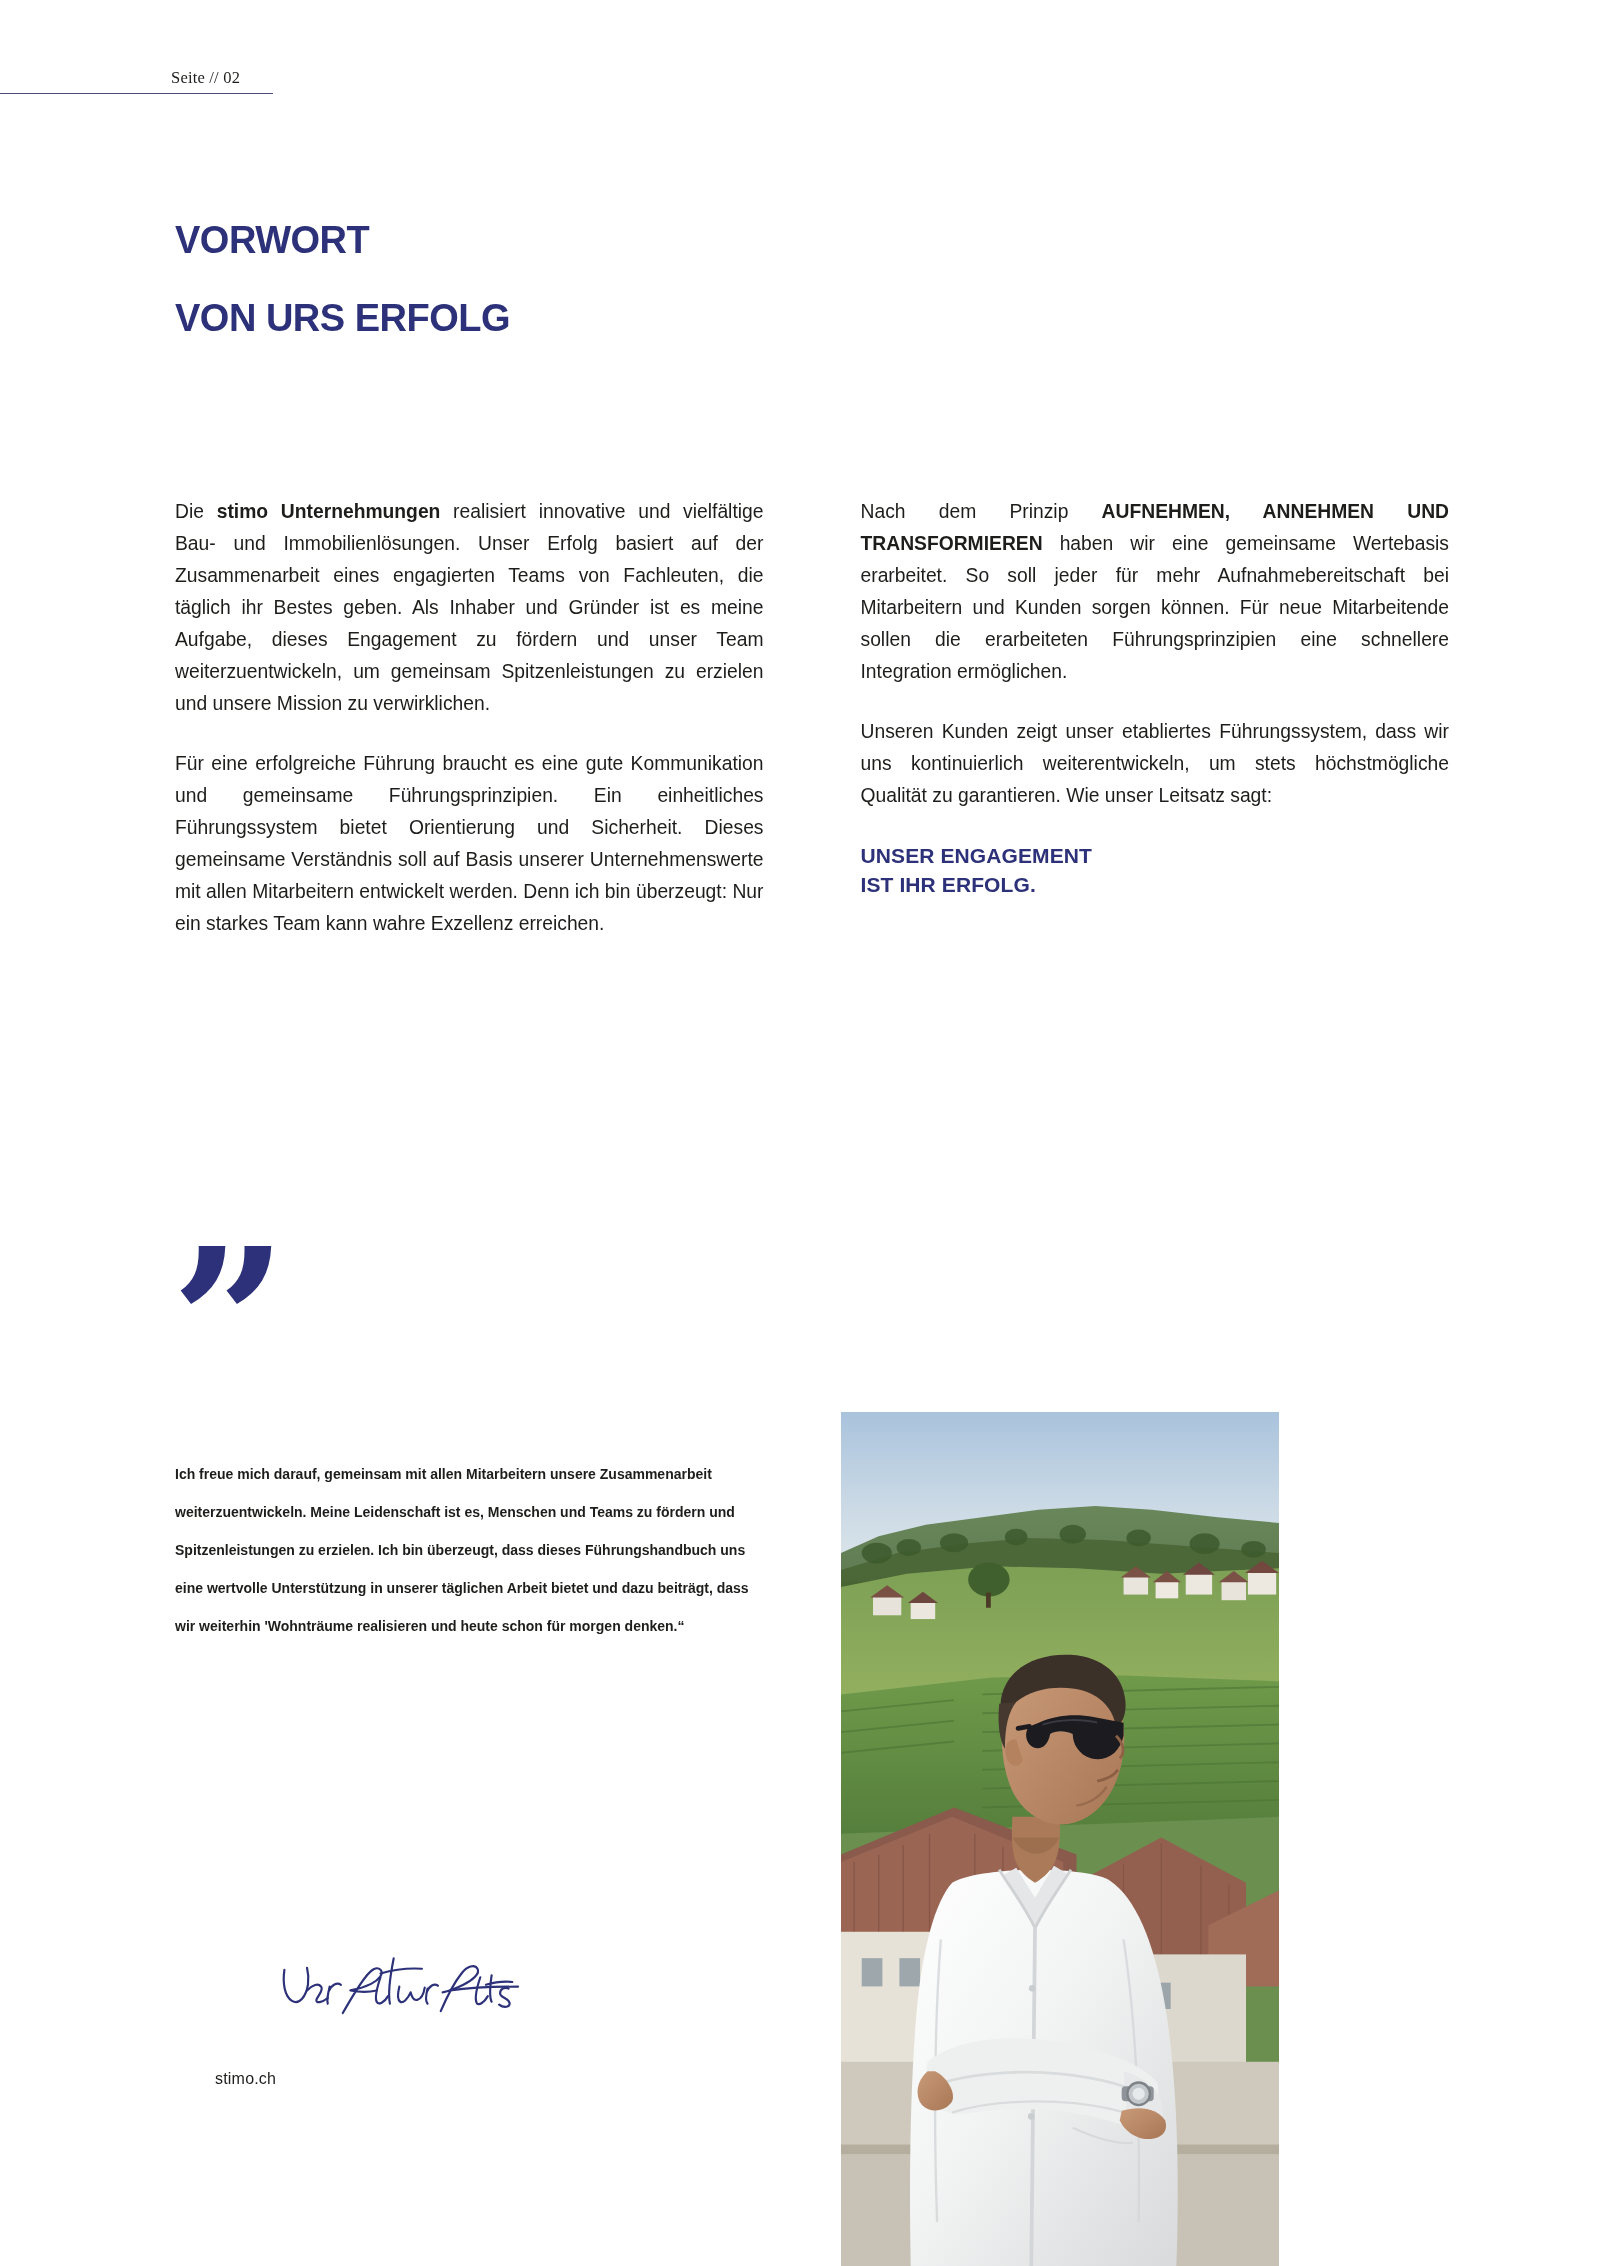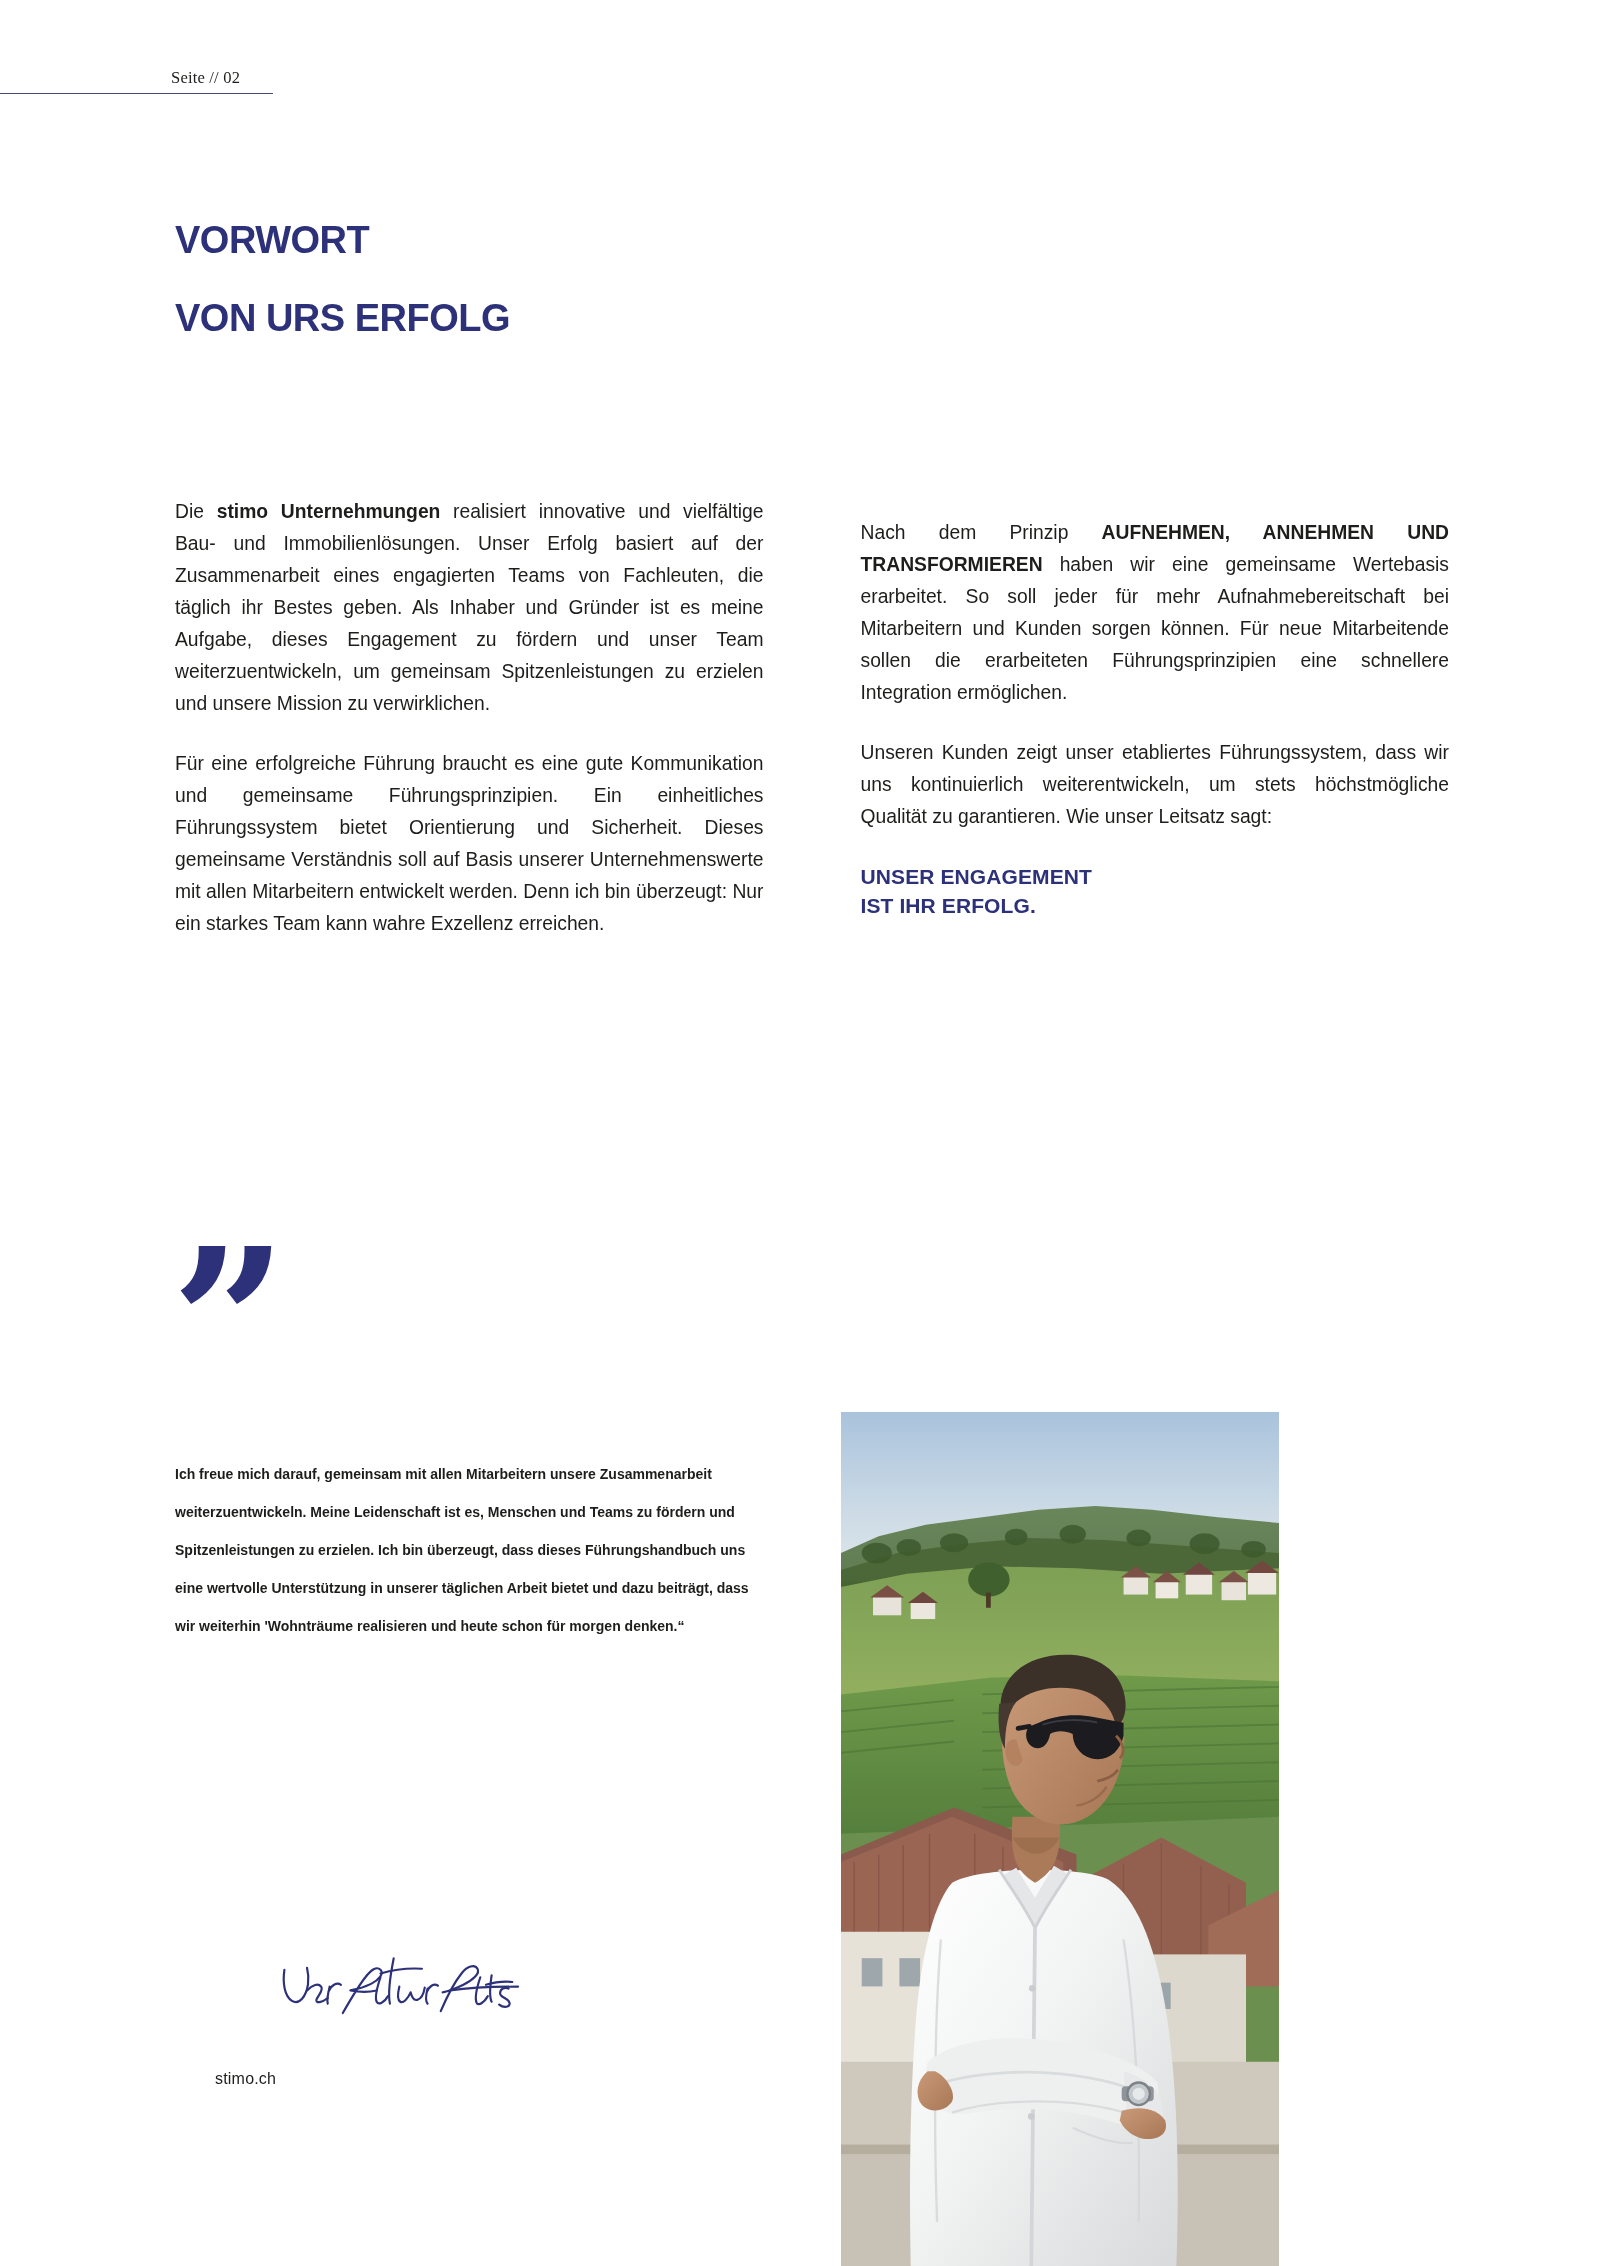--- a/index.html
+++ b/index.html
@@ -56,21 +56,20 @@
   }
 
   
   .columns {
     position: absolute;
     left: 175px;
     top: 496px;
     width: 1274px;
     display: flex;
     gap: 97px;
-    align-items: center;
   }
   .col {
     width: 589px;
   }
   .col p {
     font-size: 19.3px;
     line-height: 32px;
     color: #1d1d1b;
     text-align: justify;
     text-justify: inter-word;

